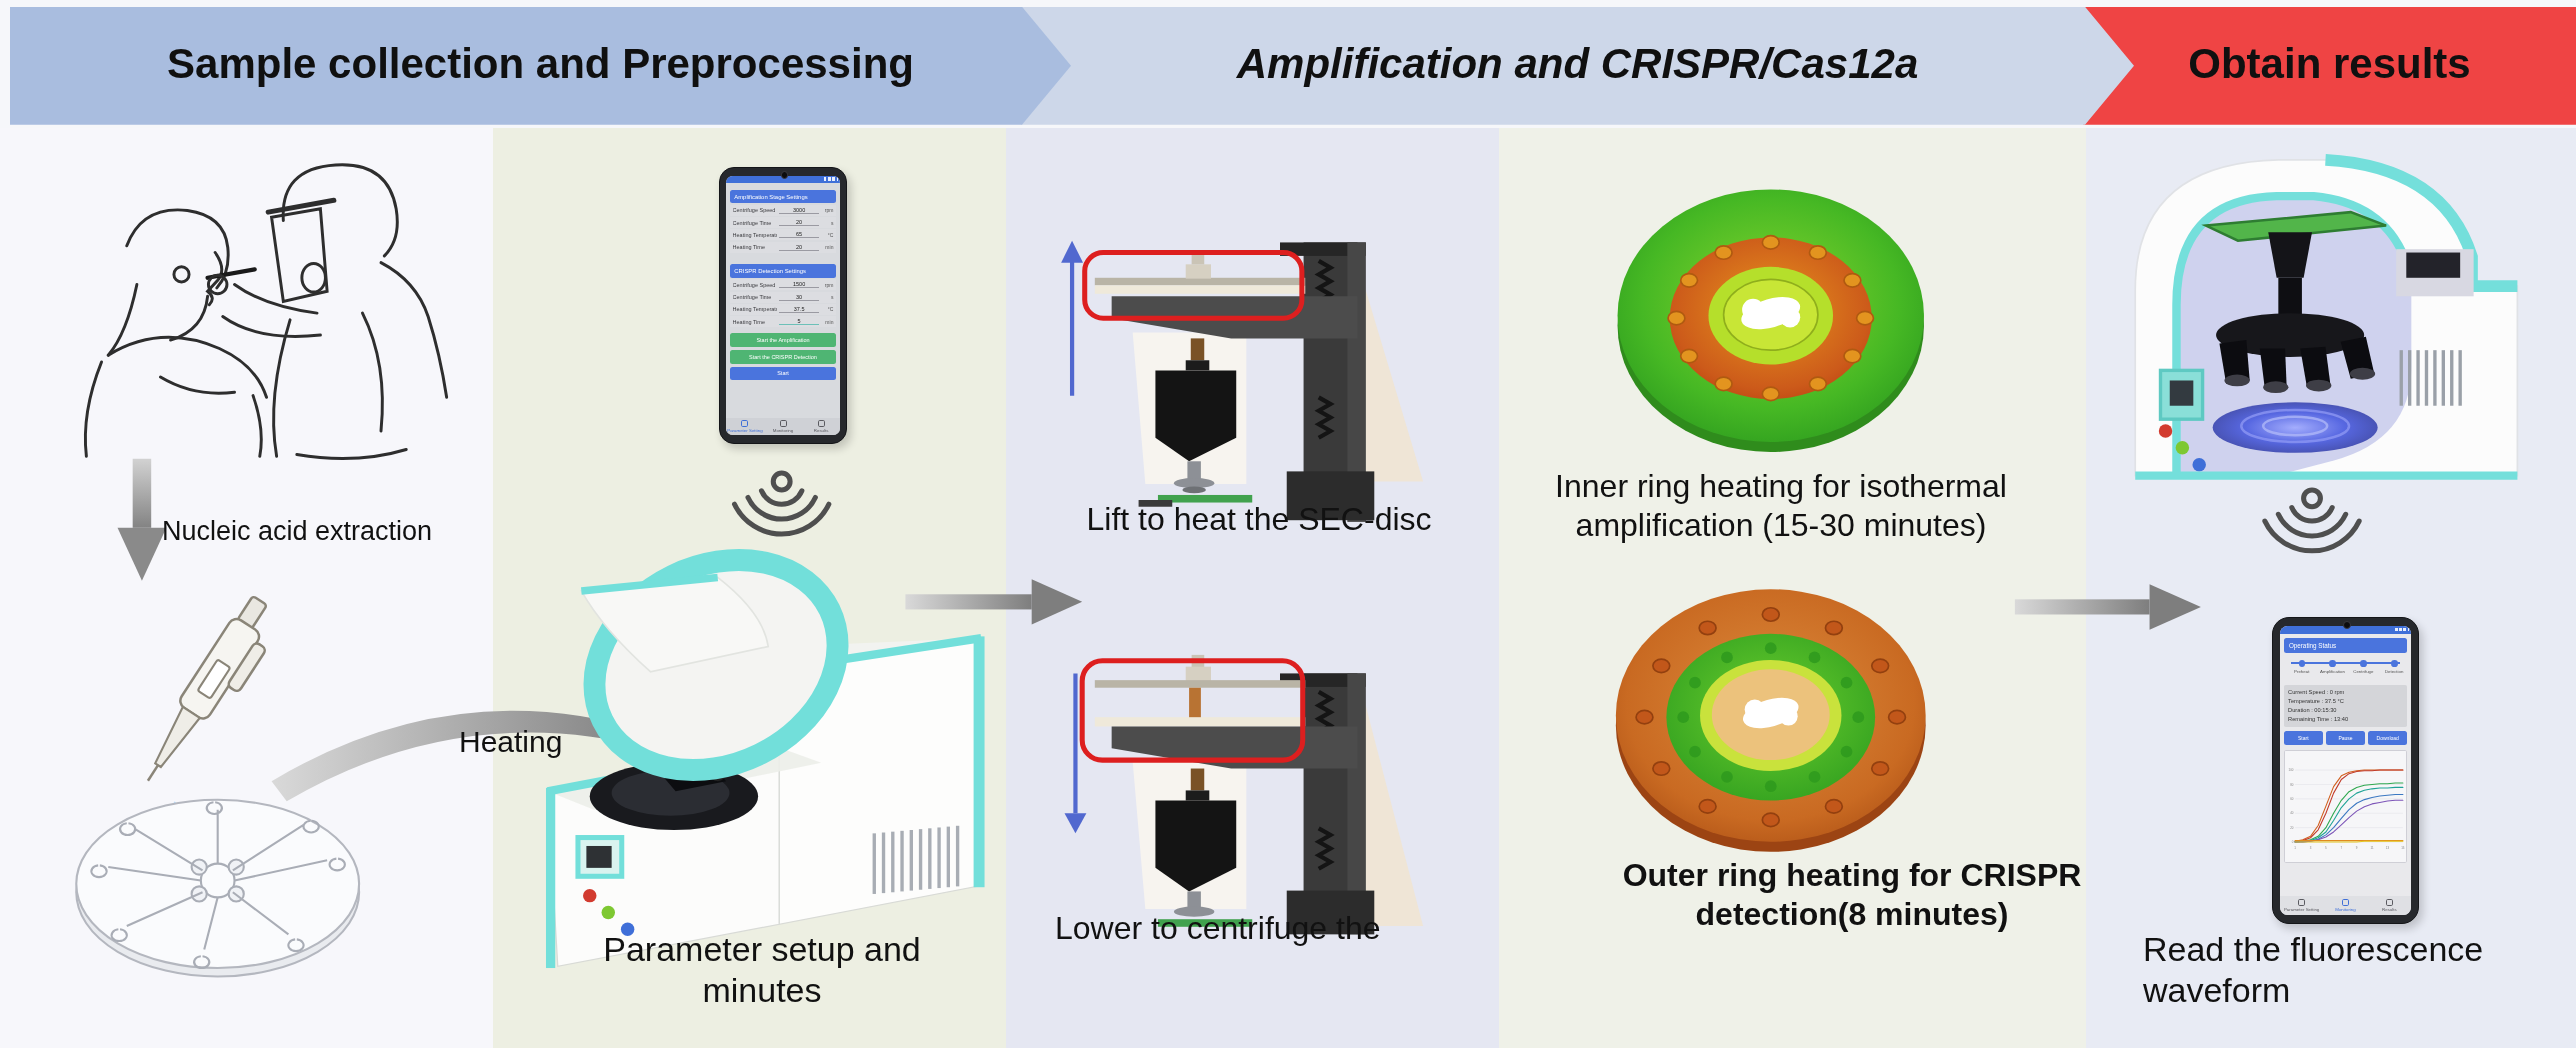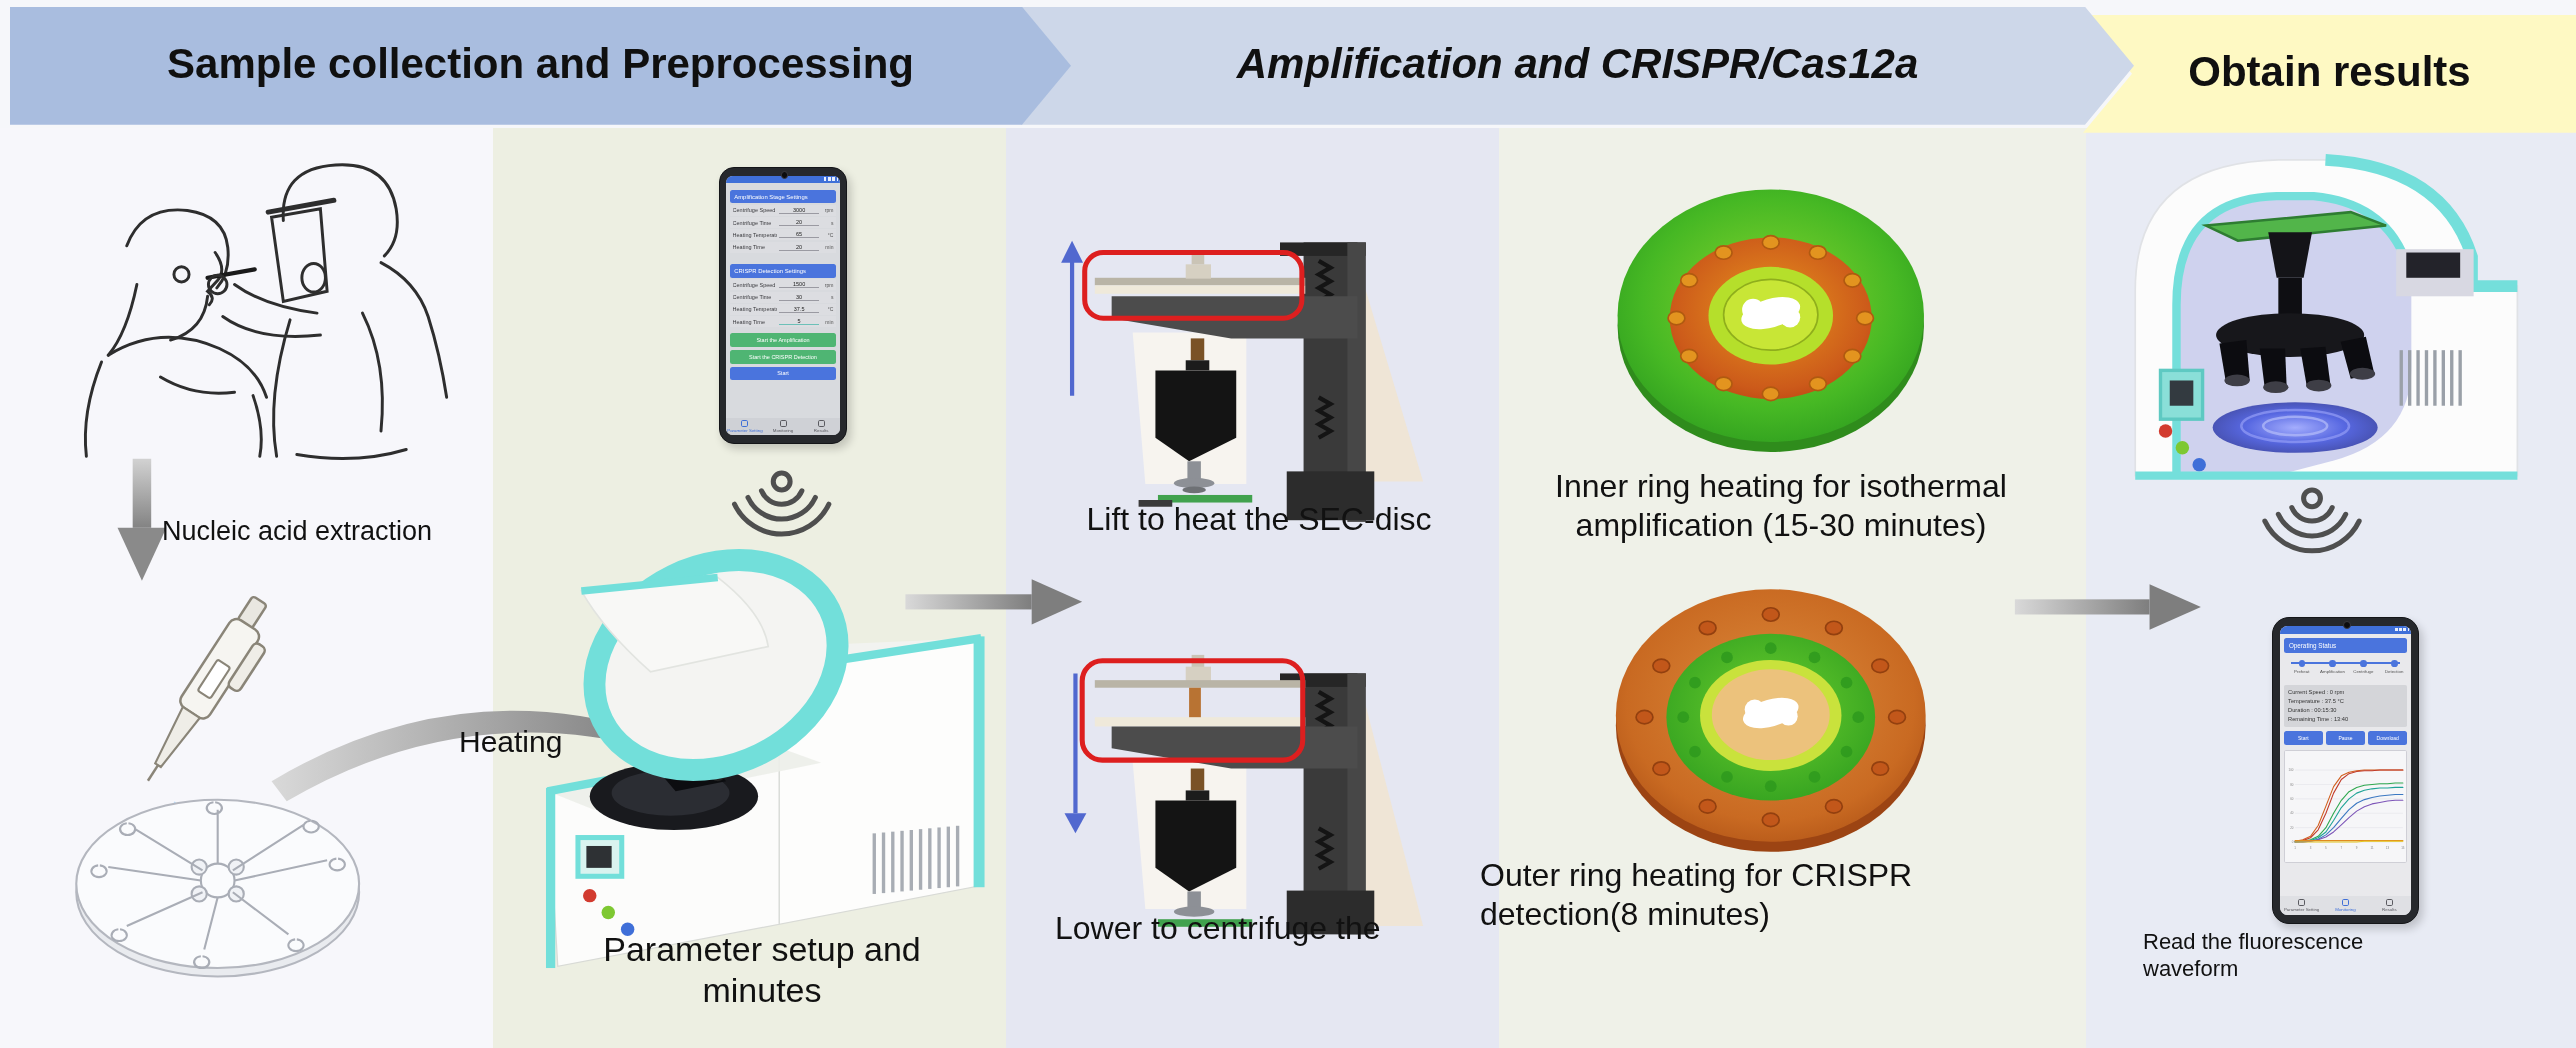--- a/index.html
+++ b/index.html
@@ -10,31 +10,31 @@
   .band3{left:1006px;width:493px;background:#e5e7f2;}
   .band4{left:1499px;width:587px;background:#eff1e8;}
   .band5{left:2086px;width:490px;background:#e8ebf4;}
   .art{position:absolute;left:0;top:0;z-index:1;}
   .banner{position:absolute;top:6.7px;height:118px;display:flex;align-items:center;justify-content:center;
           font-weight:bold;font-size:42px;color:#101010;letter-spacing:0;}
   .banner1{left:10px;width:1061px;background:#a9bddf;z-index:5;
      clip-path:polygon(0 0,calc(100% - 49px) 0,100% 50%,calc(100% - 49px) 100%,0 100%);}
   .banner2{left:1021px;width:1113px;background:#cdd7e9;z-index:4;
      clip-path:polygon(0 0,calc(100% - 49px) 0,100% 50%,calc(100% - 49px) 100%,0 100%,49px 50%);font-style:italic;}
-  .banner3{left:2083px;width:493px;background:#fef9c3;z-index:3;
-     clip-path:polygon(0 0,100% 0,100% 100%,0 100%,49px 50%);margin-top:8px;}
+  .banner3{left:2083px;width:493px;background:#ef4444;z-index:3;
+     clip-path:polygon(0 0,100% 0,100% 100%,0 100%,49px 50%);}
   .caption{position:absolute;z-index:2;font-size:32px;color:#111;line-height:1.22;}
   .cap-nucleic{left:162px;top:472px;font-size:27px;margin-top:43px;}
   .cap-insert{left:459px;top:724px;font-size:30px;}
   .cap-param{left:543px;top:929px;width:438px;text-align:center;font-size:34px;}
   .cap-lift{left:1036px;top:500px;width:446px;text-align:center;}
   .cap-lower{left:1055px;top:909px;}
   .cap-inner{left:1531px;top:467px;width:500px;text-align:center;}
-  .cap-outer{left:1480px;top:856px;width:500px;text-align:left;}
-  .cap-read{left:2143px;top:929px;font-size:22px;}
+  .cap-outer{left:1602px;top:856px;width:500px;text-align:center;font-weight:bold;}
+  .cap-read{left:2143px;top:929px;font-size:34px;}
   
   .phone{position:absolute;z-index:2;background:#26282c;border:0.8px solid #141518;box-shadow:3.4px 5px 8.4px rgba(0,0,0,.18);}
   .phone1{left:719px;top:167px;width:126px;height:275px;border-radius:15px;}
   .phone2{left:2272px;top:617px;width:145px;height:305px;border-radius:17px;}
   .screen{position:absolute;background:#d8dade;overflow:hidden;}
   .phone1 .screen{left:5.9px;top:7.6px;right:5.9px;bottom:7.6px;border-radius:6.7px;}
   .phone2 .screen{left:6.7px;top:8.4px;right:6.7px;bottom:8.4px;border-radius:7.6px;background:#e9e9ec;}
   .statusbar{height:7.6px;background:#3f6fd8;position:relative;}
   .statusbar .dots{position:absolute;right:2.5px;top:1.7px;width:13.5px;height:3.4px;
      background:repeating-linear-gradient(90deg,#e8eefc 0 2.5px,transparent 2.5px 4.2px);}

